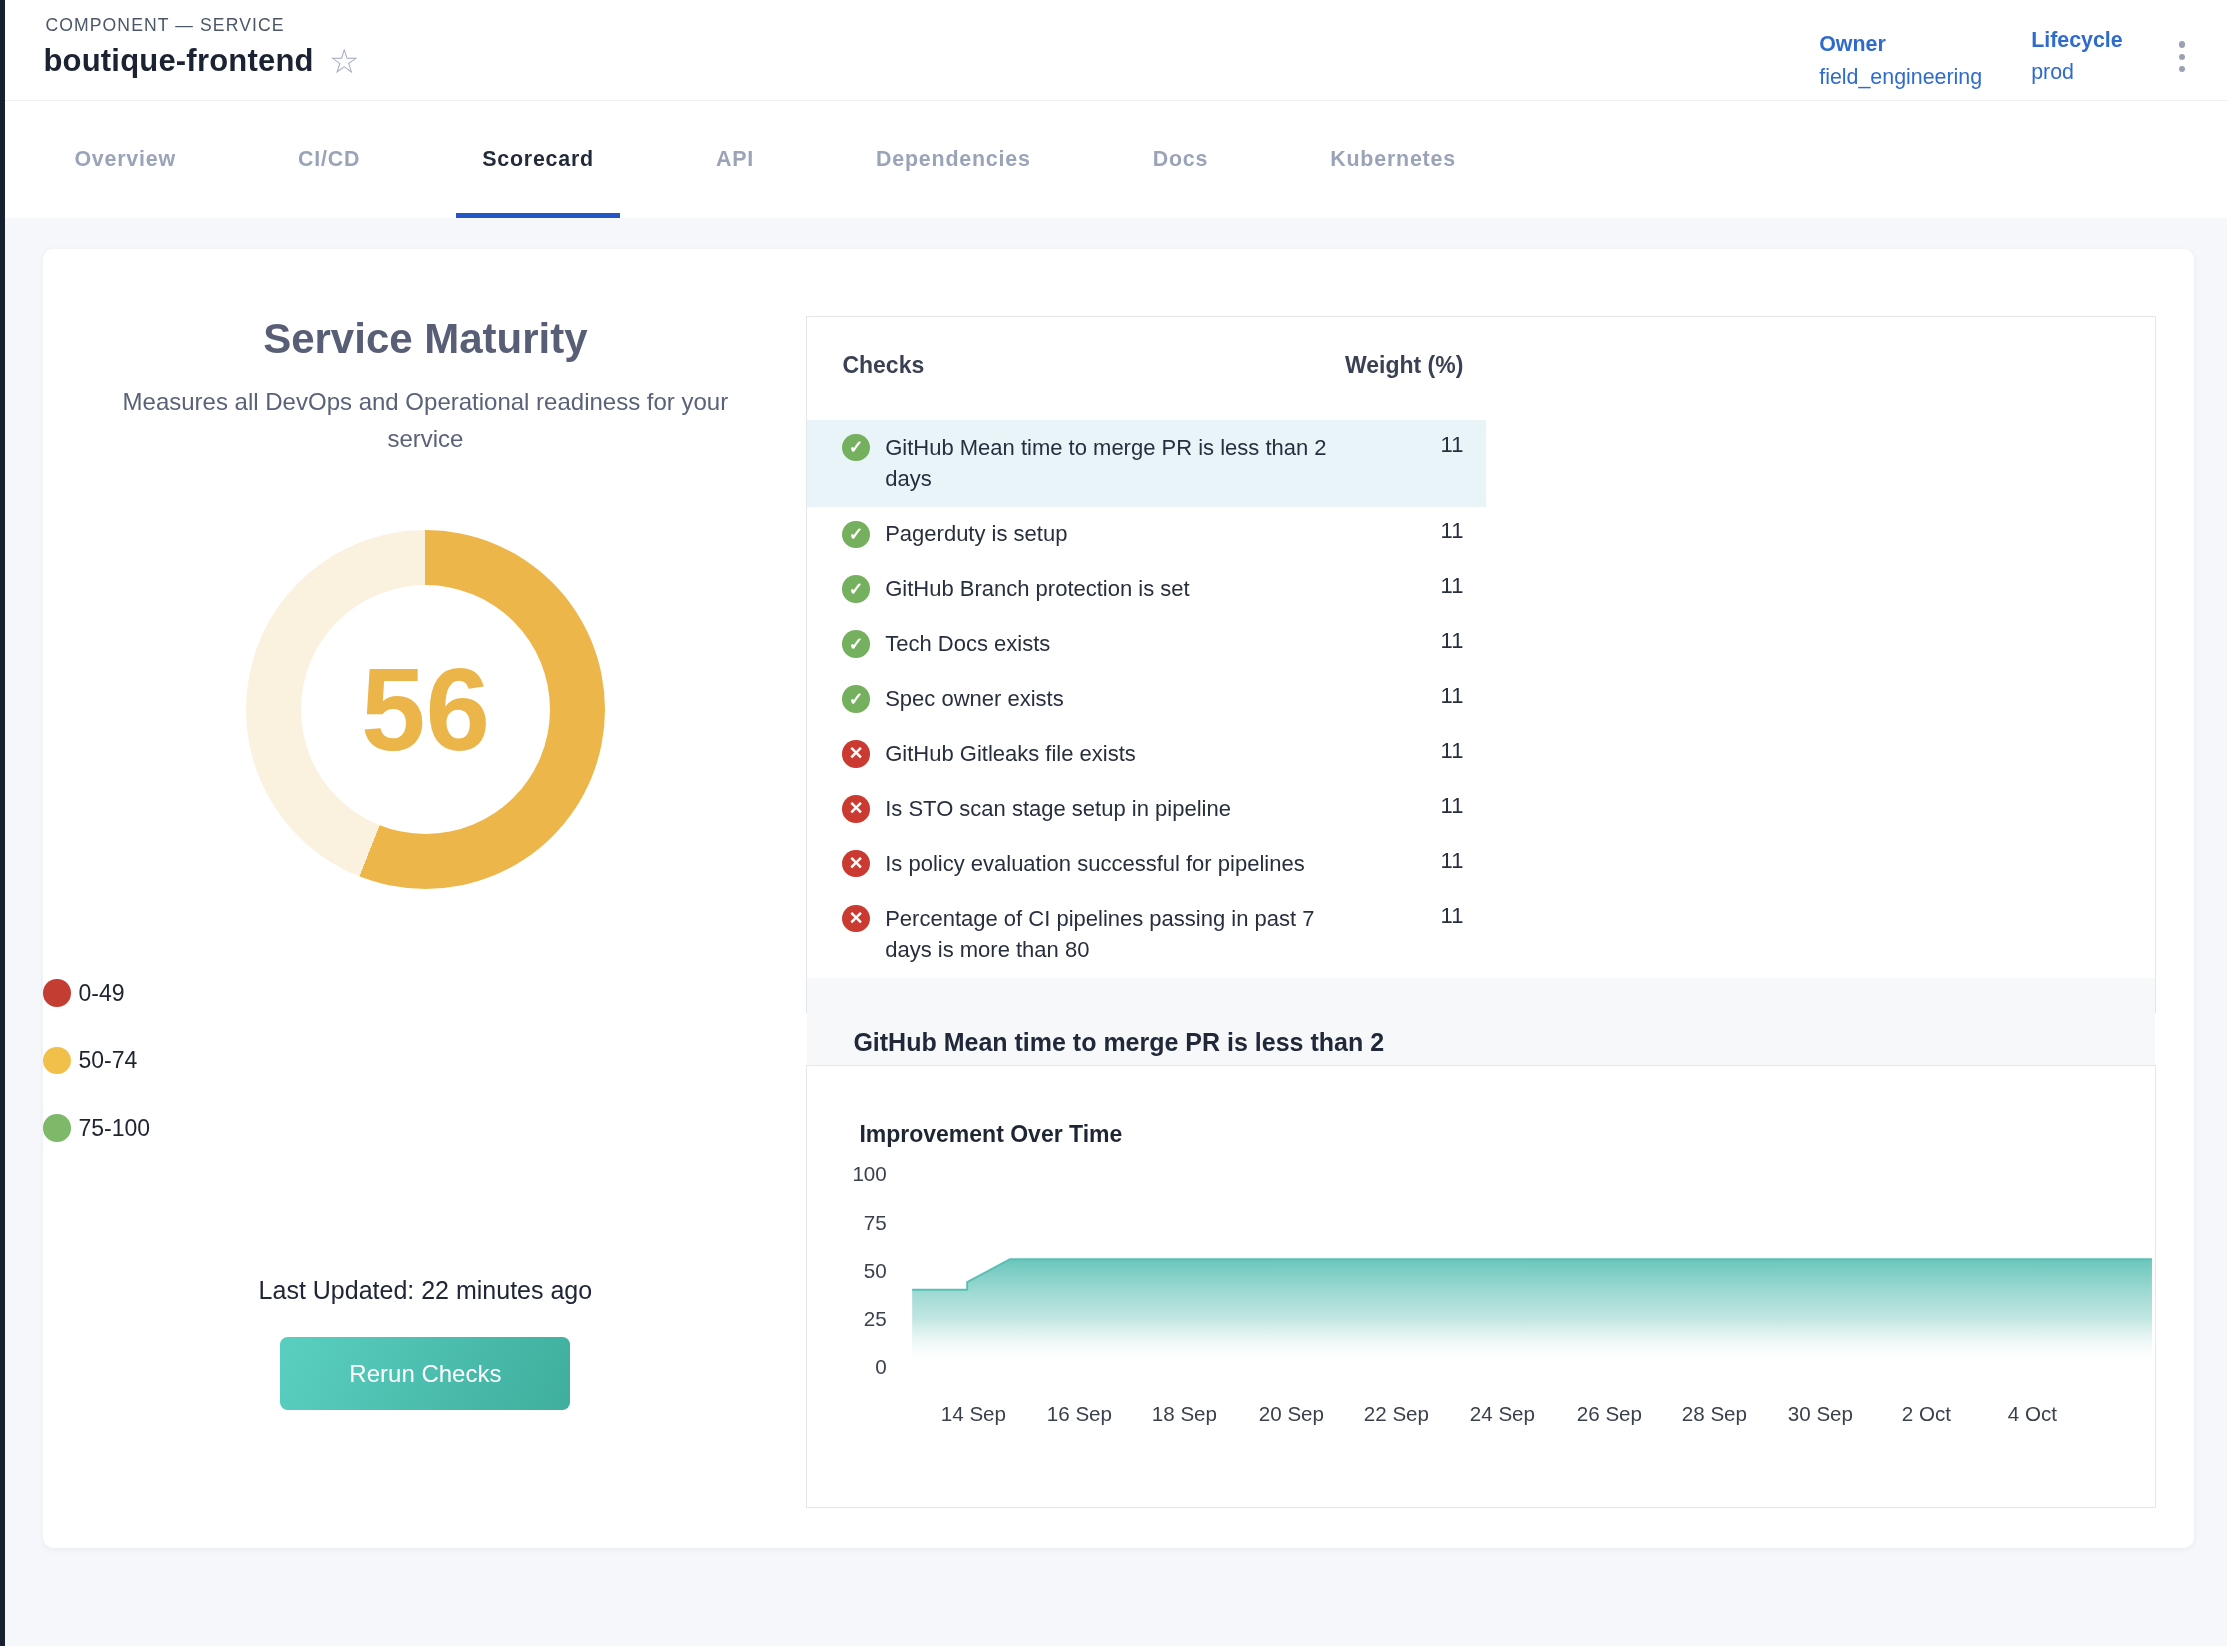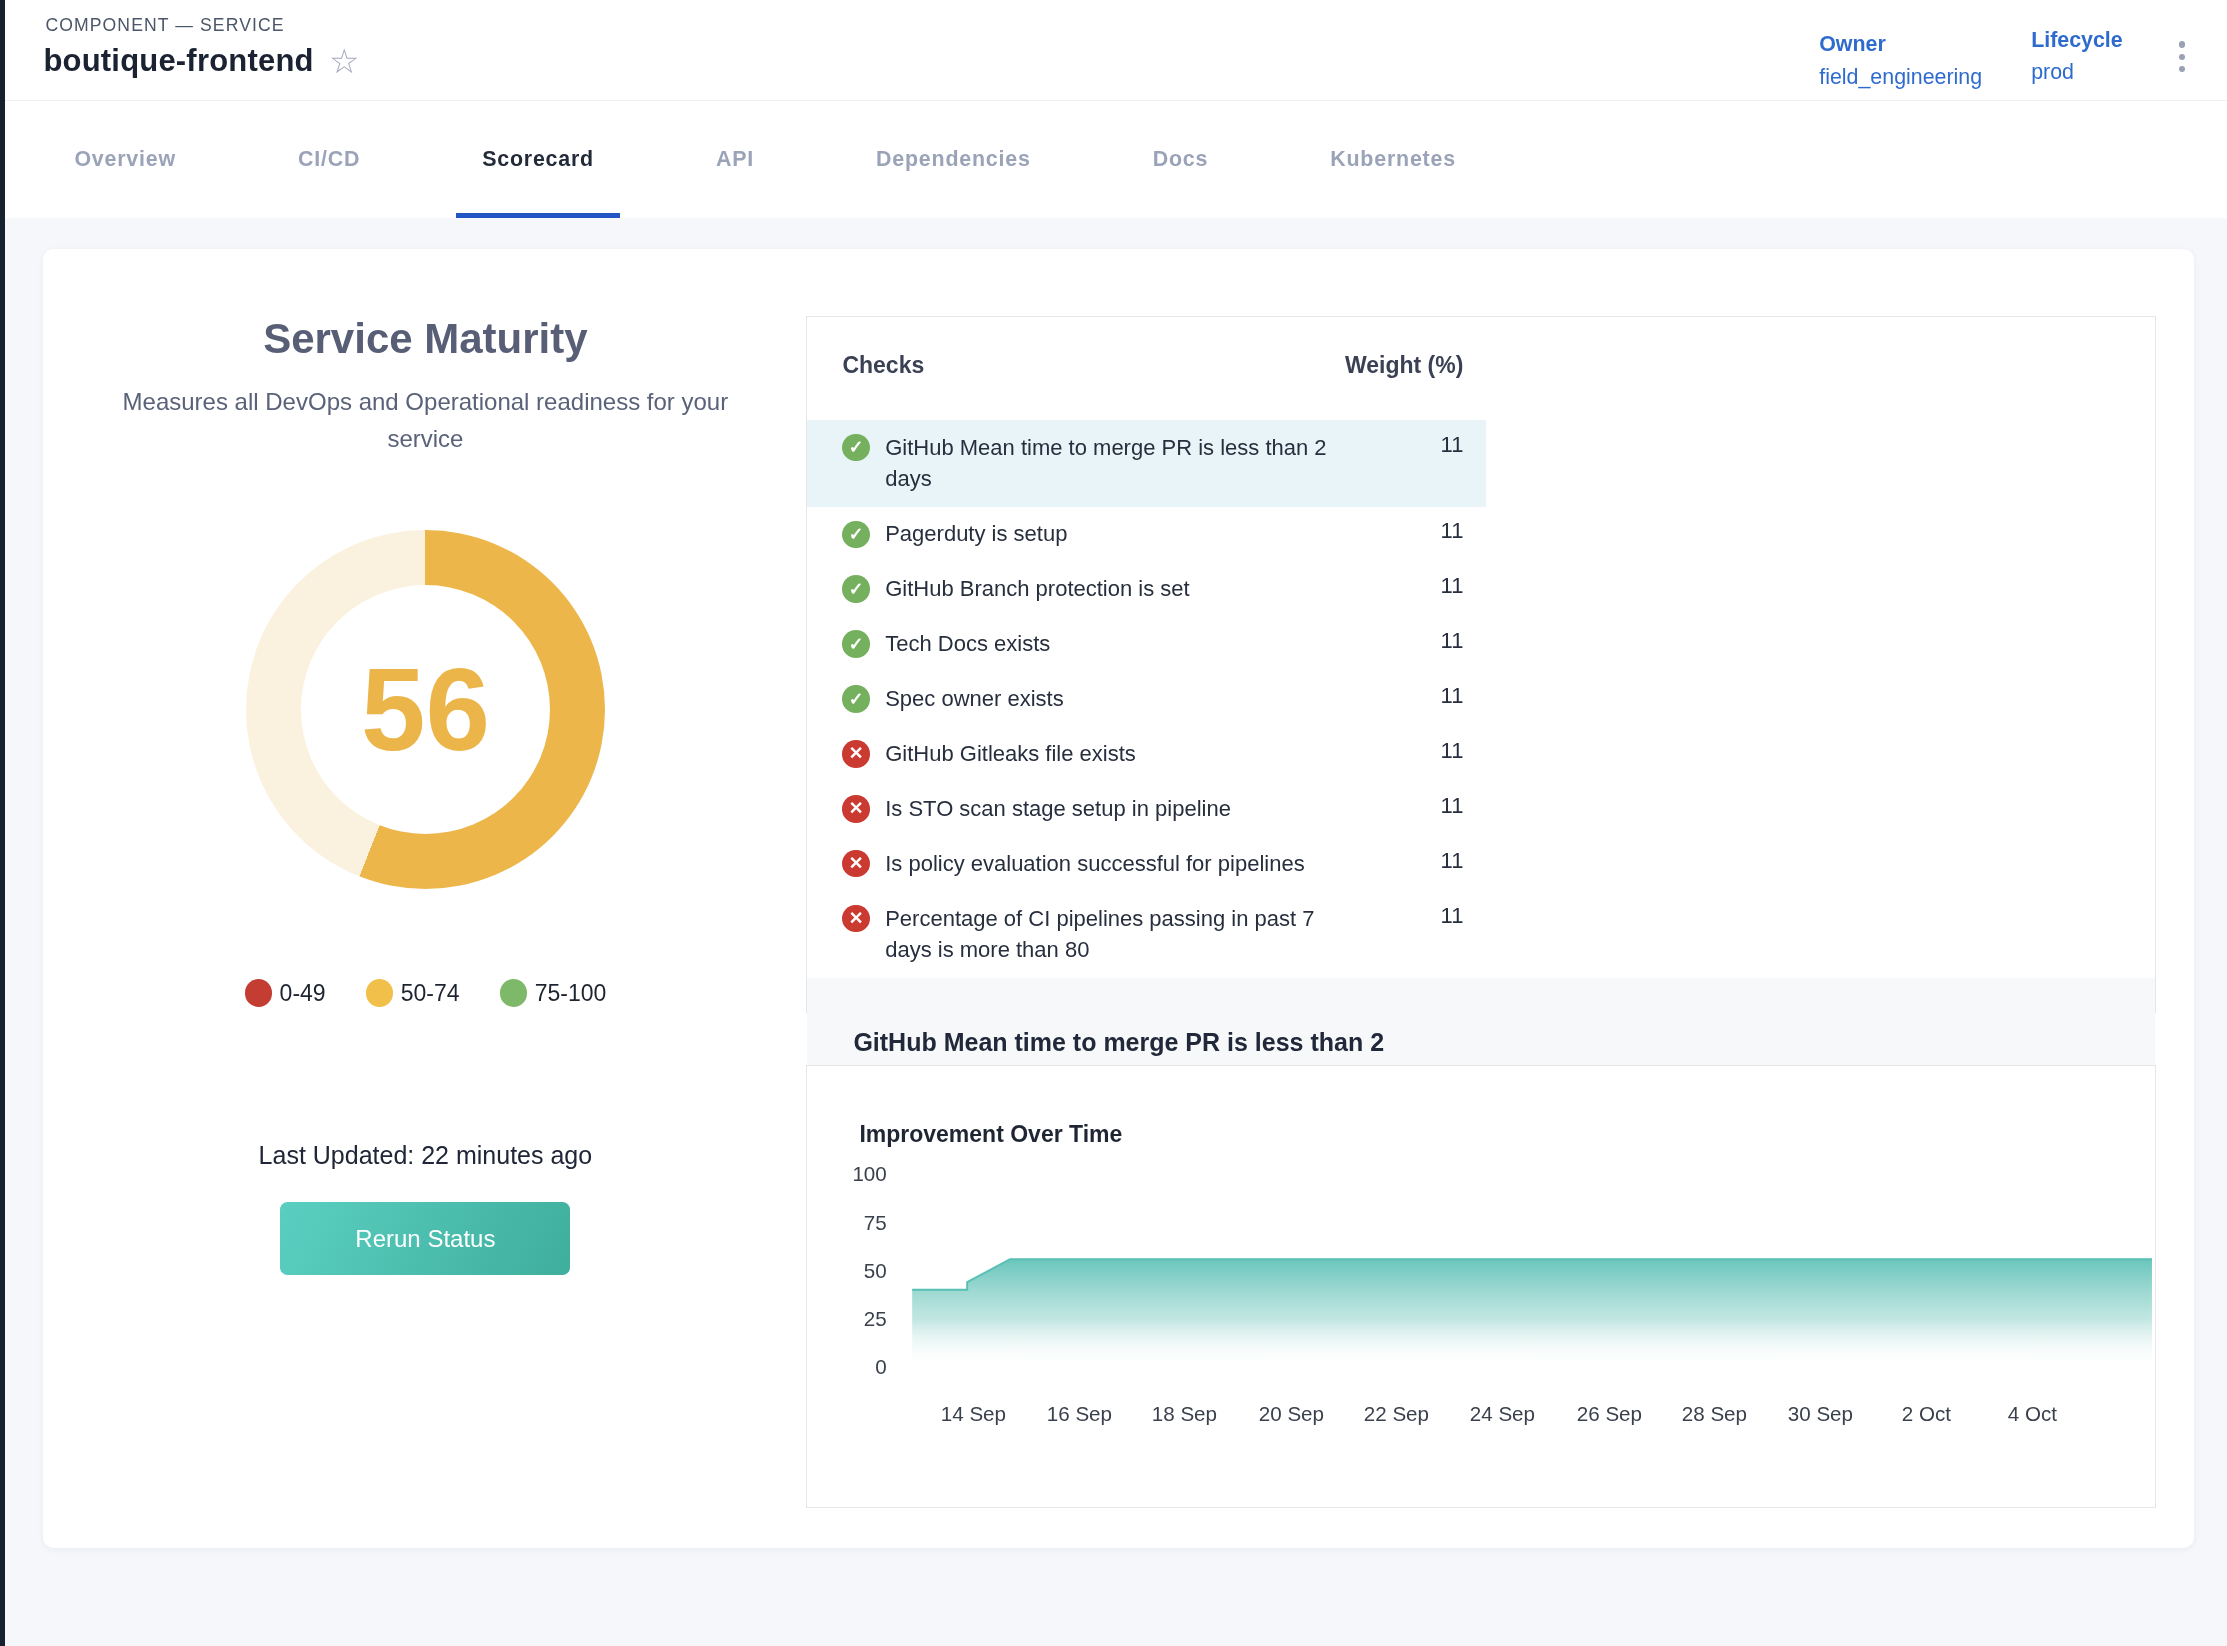--- a/index.html
+++ b/index.html
@@ -34,21 +34,21 @@
   .card { position:absolute; left:38px; top:31px; width:2151px; height:1299px; background:#fff; border-radius:10.7px; box-shadow:0 1.5px 6.1px rgba(20,30,60,.05); }
 
   
   .left-col { position:absolute; left:0; top:0; width:764px; height:1299px; text-align:center; }
   .sm-title { margin-top:66px; font-size:42px; font-weight:600; color:#575e76; }
   .sm-subtitle { margin:20px auto 0; width:634px; font-size:24px; line-height:1.55; color:#5a627a; }
   .donut-wrap { position:relative; width:359px; height:359px; margin:73px auto 0; }
   .donut { width:359px; height:359px; border-radius:50%; background:conic-gradient(#ECB64B 0% 56%, #FAF1DF 56% 100%); }
   .donut::after { content:""; position:absolute; inset:55px; background:#fff; border-radius:50%; }
   .score { position:absolute; inset:0; display:flex; align-items:center; justify-content:center; font-size:116px; font-weight:600; color:#EBB54A; z-index:2; }
-  .legend { margin-top:90px; display:flex; justify-content:center; gap:40px; }
+  .legend { margin-top:90px; display:flex; justify-content:center; gap:40px;flex-direction:column; }
   .legend-item { display:flex; align-items:center; gap:7.6px; font-size:23px; color:#1d2430; }
   .legend-dot { width:27.5px; height:27.5px; border-radius:50%; }
   .last-updated { margin-top:134px; font-size:25px; color:#202637; }
   .rerun-btn { margin-top:32px; display:inline-block; width:290px; height:73px; line-height:73px; border:none; border-radius:7.6px;
                background:linear-gradient(115deg,#5ACFC1 0%,#3FAE9D 100%); color:#fff; font-size:24px; font-family:inherit;
                font-weight:500; cursor:pointer; text-align:center; }
 
   
   .checks-box { position:absolute; left:763px; top:67px; width:1350px; height:697px; border:1.5px solid #e4e6ea; background:#fff; display:flex;flex-direction:column; }
   .checks-list { width:679px; padding-top:35px; }
@@ -139,21 +139,21 @@
           <span class="legend-dot" style="background: rgb(241, 192, 74);"></span>
           <span>50-74</span>
         </div>
         <div class="legend-item">
           <span class="legend-dot" style="background: rgb(126, 184, 105);"></span>
           <span>75-100</span>
         </div>
       </div>
 
       <div class="last-updated">Last Updated: 22 minutes ago</div>
-      <button class="rerun-btn">Rerun Status</button>
+      <button class="rerun-btn">Rerun Checks</button>
     </div>
 
     <div class="checks-box">
       <div class="checks-list">
         <div class="checks-header">
           <span class="col-checks">Checks</span>
           <span class="col-weight">Weight (%)</span>
         </div>
         <div class="rows">
           <div class="check-row selected">

